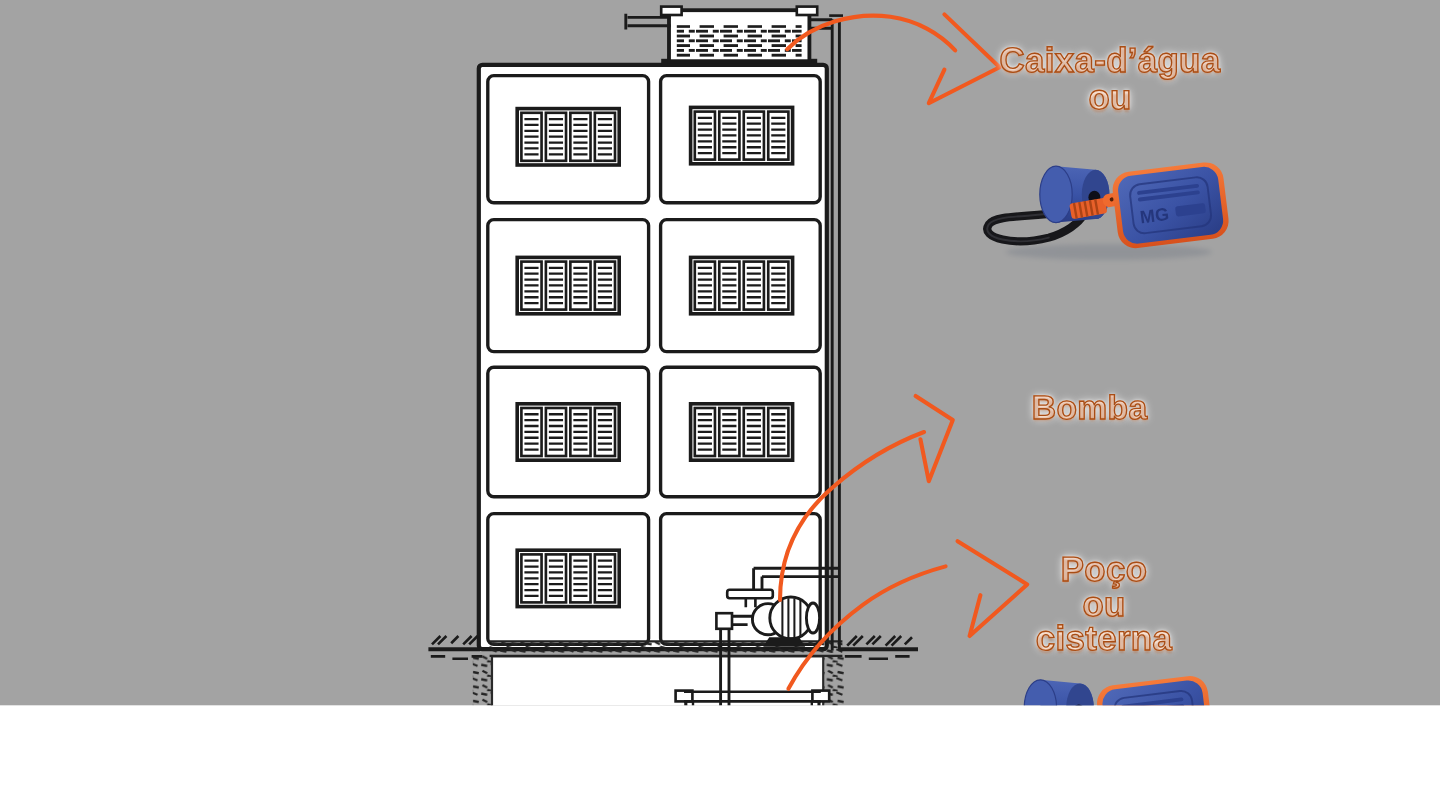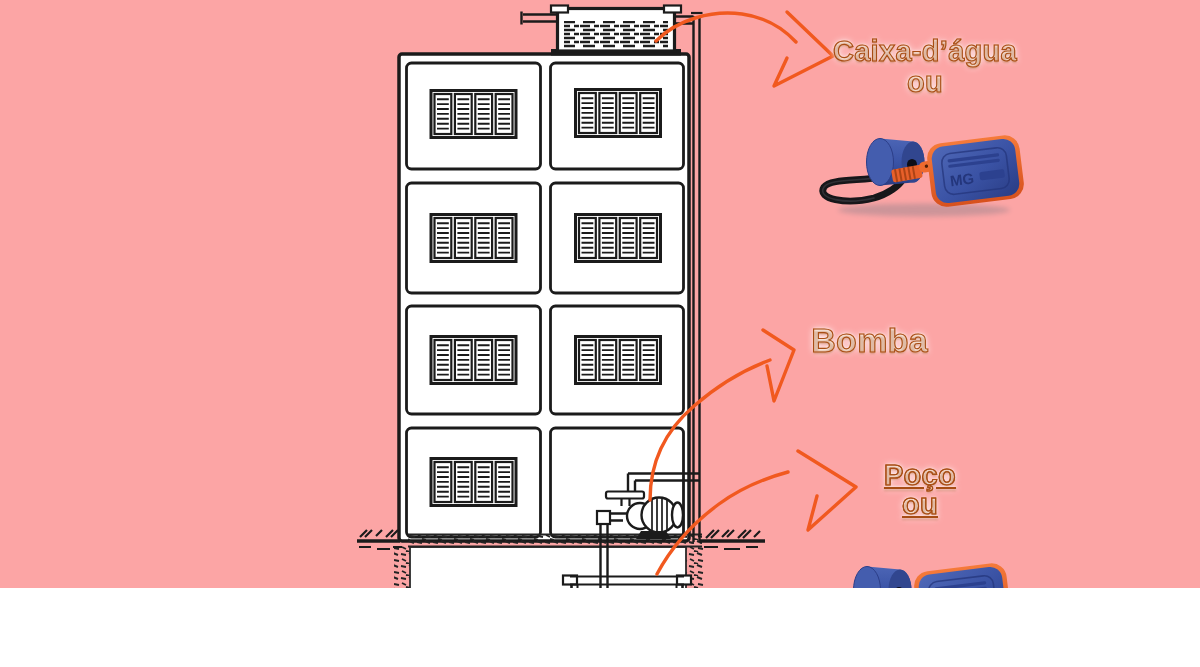--- a/index.html
+++ b/index.html
@@ -1,37 +1,37 @@
 <!DOCTYPE html>
 <html><head>
 <meta charset="utf-8">
 <style>
   html,body{margin:0;padding:0;background:#ffffff;}
   .stage{
-    position:relative;width:1200px;height:588px;background:#fca5a5;overflow:hidden;
+    position:relative;width:1200px;height:588px;background:#a3a3a3;overflow:hidden;
     font-family:"Liberation Sans",sans-serif;
   }
   .stage svg.art{position:absolute;left:0;top:0;}
   .olabel{
     position:absolute;text-align:center;font-weight:700;
     color:#ec671f;
     -webkit-text-stroke:1.1px #a84d15;
     text-shadow:0 2px 2px rgba(160,70,15,.35), 0 0 3px #ffffff, 0 0 7px #ffffff;
     letter-spacing:.3px;
   }
   @supports (-webkit-background-clip: text){
     .olabel{
       background:linear-gradient(180deg,#d4561c 10%,#ee7a30 55%,#f8a566 100%);
       -webkit-background-clip:text;background-clip:text;
       -webkit-text-fill-color:transparent;
     }
   }
   #label-reservoir{left:806px;top:36px;width:238px;font-size:29px;line-height:31px;}
-  #label-pump{left:808px;top:324px;width:120px;font-size:34px;line-height:32px;text-align:right;}
-  #label-well{left:826px;top:461px;width:188px;font-size:29px;line-height:29px;text-decoration:underline;}
+  #label-pump{left:848px;top:324px;width:120px;font-size:28px;line-height:32px;text-align:center;}
+  #label-well{left:826px;top:461px;width:188px;font-size:29px;line-height:29px;}
 </style>
 </head>
 <body>
 
 <div class="stage">
 
 <svg class="art" width="1200" height="667" viewBox="0 0 1200 667">
   <defs>
     <pattern id="water" patternUnits="userSpaceOnUse" width="20" height="8">
       <path d="M0 2 h10 M14 2 h5 M3 6 h12" stroke="#1d1d1d" stroke-width="2.3" fill="none"></path>
@@ -228,15 +228,16 @@
   <div>ou</div>
 </div>
 
 <div class="olabel" id="label-pump">
   <div>Bomba</div>
 </div>
 
 <div class="olabel" id="label-well">
   <div>Poço</div>
   <div>ou</div>
+  <div>cisterna</div>
 </div>
 
 </div>
 
 </body></html>

